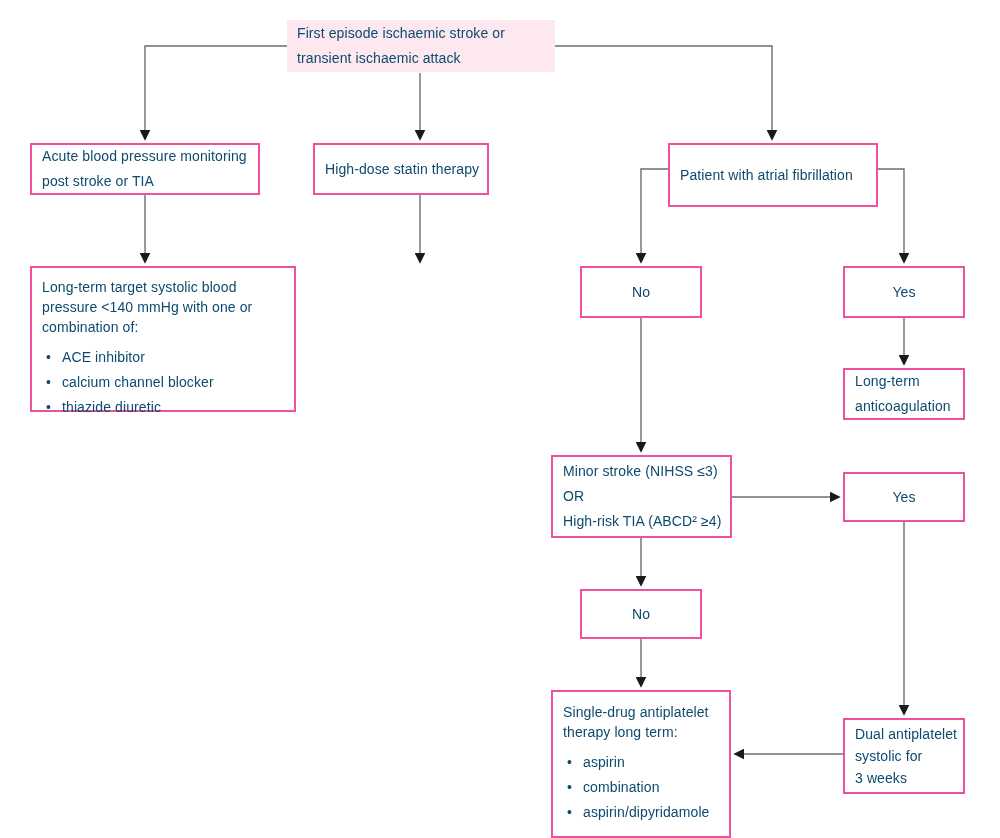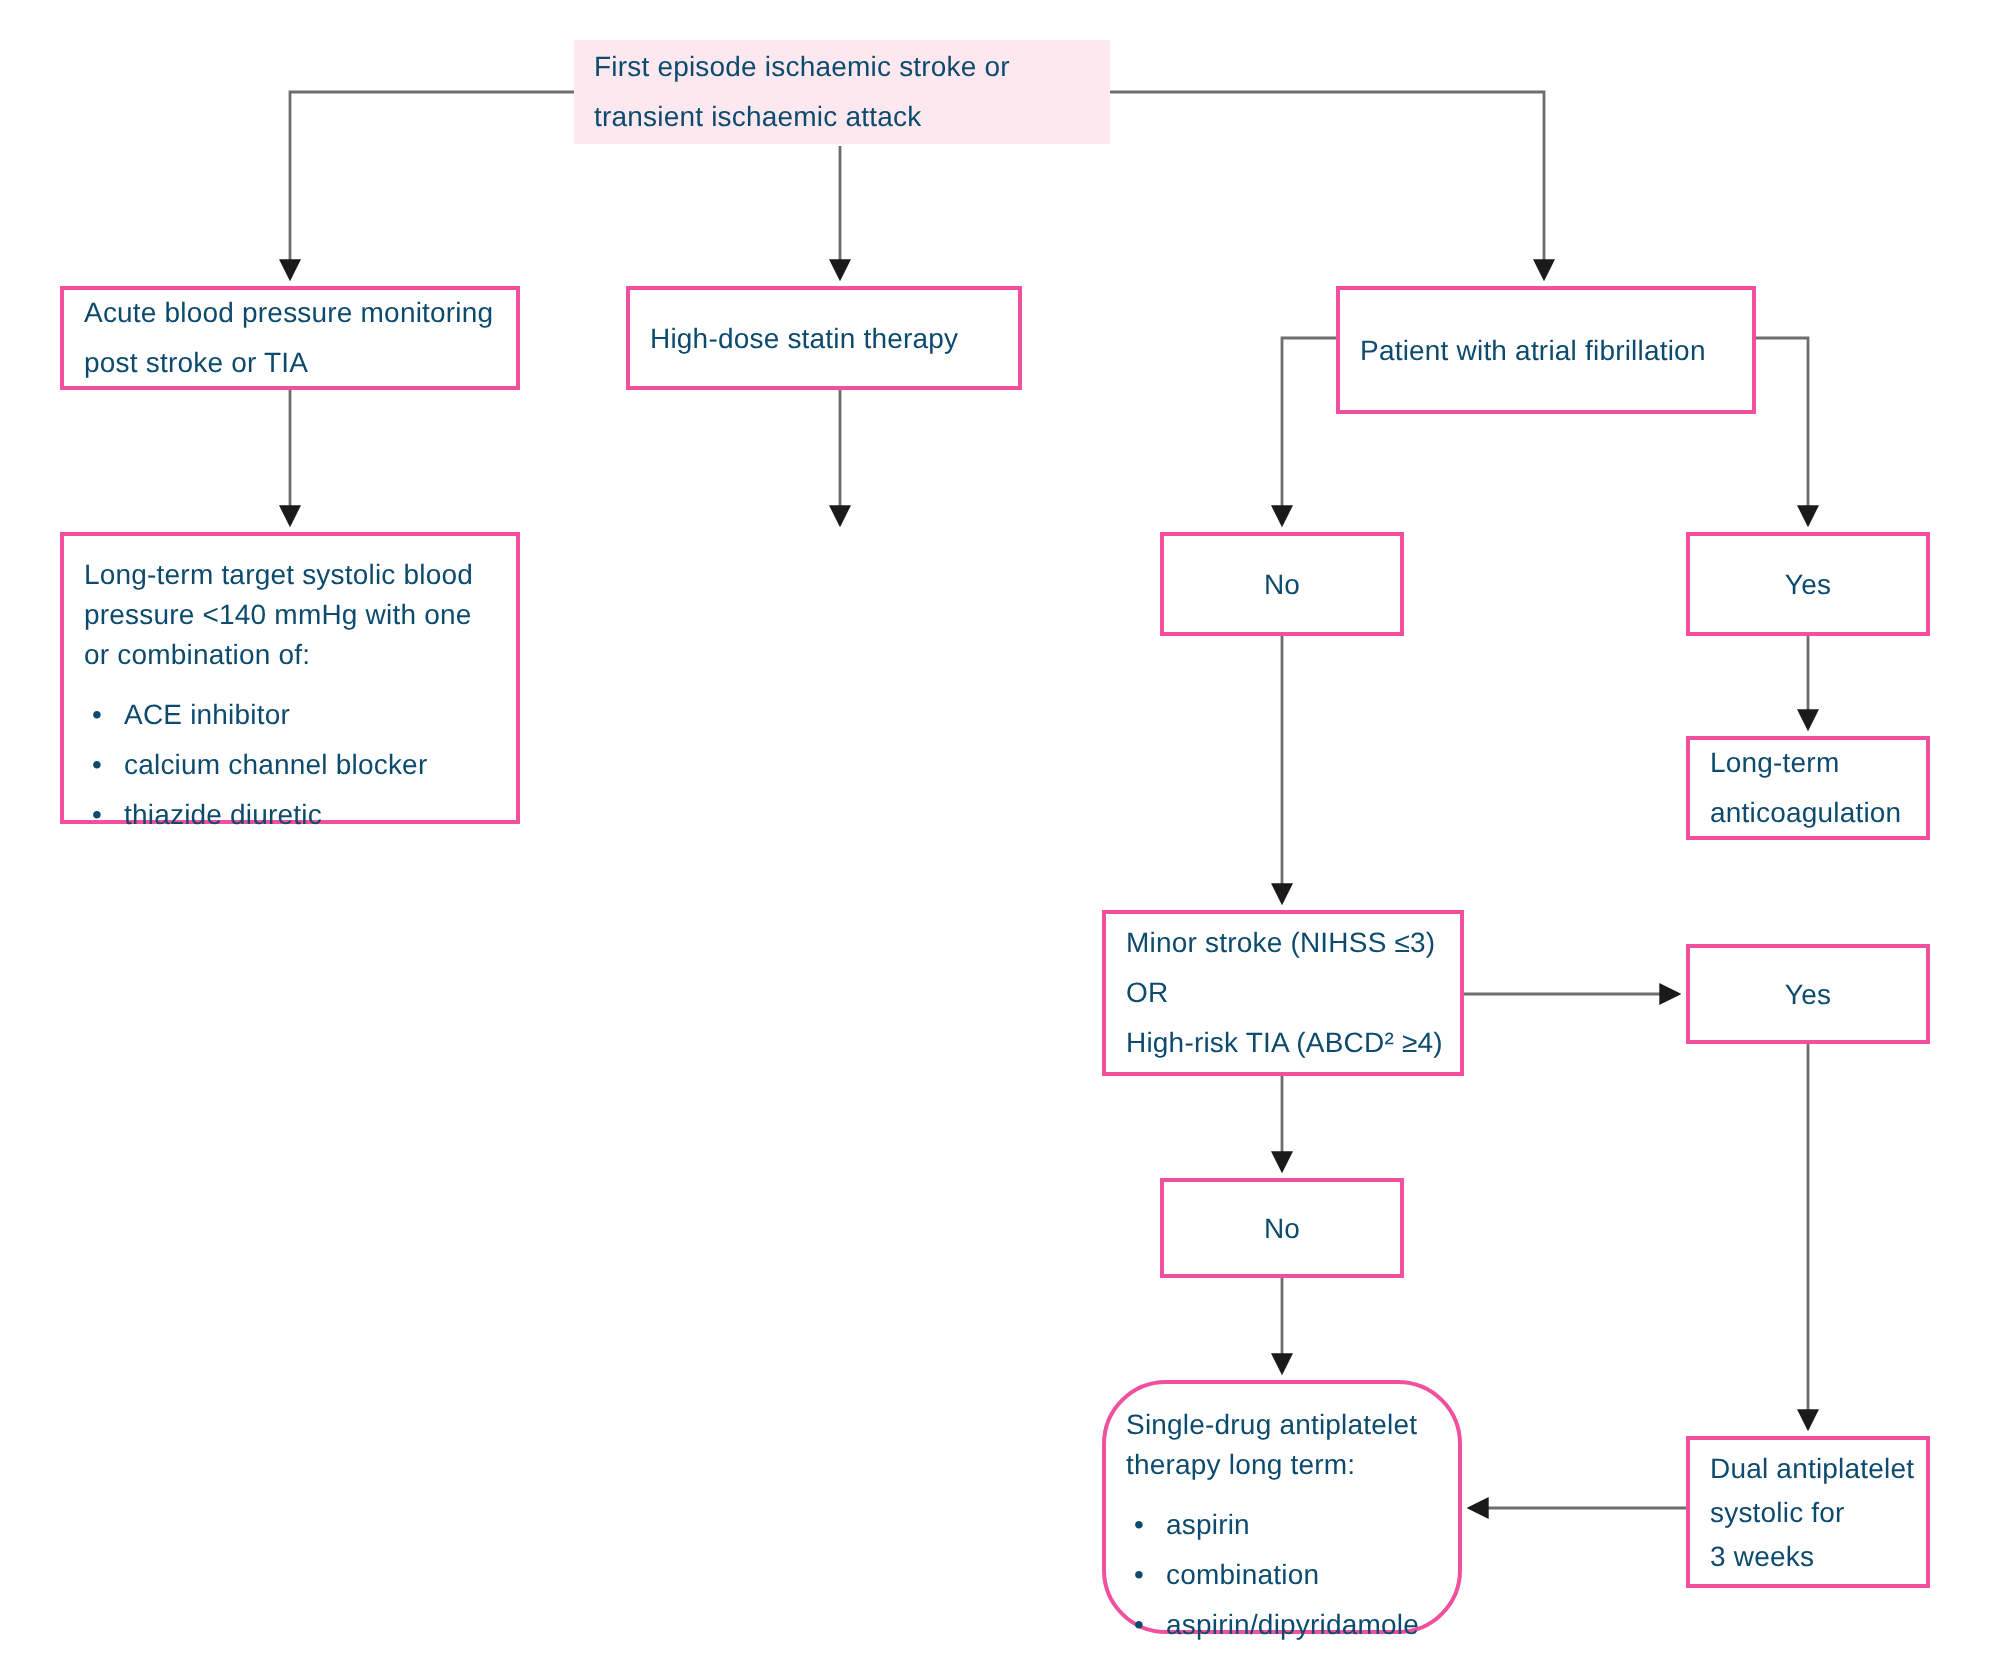--- a/index.html
+++ b/index.html
@@ -64,29 +64,29 @@
   </svg>
 
   <div class="node start" style="left:287px;top:20px;width:268px;height:52px;">
     <span>First episode ischaemic stroke or transient ischaemic attack</span>
   </div>
 
   <div class="node" style="left:30px;top:143px;width:230px;height:52px;">
     <span>Acute blood pressure monitoring post stroke or TIA</span>
   </div>
 
-  <div class="node" style="left:313px;top:143px;width:198px;height:52px;">
+  <div class="node" style="left:313px;top:143px;width:176px;height:52px;">
     <span class="nw">High-dose statin therapy</span>
   </div>
 
   <div class="node" style="left:668px;top:143px;width:210px;height:64px;">
     <span class="nw">Patient with atrial fibrillation</span>
   </div>
 
-  <div class="node listy" style="left:30px;top:266px;width:230px;height:146px;padding-top:9px;">
+  <div class="node listy" style="left:30px;top:266px;width:266px;height:146px;padding-top:9px;">
     <span>Long-term target systolic blood pressure &lt;140 mmHg with one or combination of:</span>
     <ul class="bullets">
       <li>ACE inhibitor</li>
       <li>calcium channel blocker</li>
       <li>thiazide diuretic</li>
     </ul>
   </div>
 
 
   <div class="node center" style="left:580px;top:266px;width:122px;height:52px;">
@@ -108,21 +108,21 @@
   </div>
 
   <div class="node center" style="left:843px;top:472px;width:122px;height:50px;">
     <span>Yes</span>
   </div>
 
   <div class="node center" style="left:580px;top:589px;width:122px;height:50px;">
     <span>No</span>
   </div>
 
-  <div class="node listy" style="left:551px;top:690px;width:180px;height:127px;padding-top:10px;border-radius:32px;">
+  <div class="node listy" style="left:551px;top:690px;width:180px;height:148px;padding-top:10px;">
     <span>Single-drug antiplatelet therapy long term:</span>
     <ul class="bullets">
       <li>aspirin</li>
       <li>combination</li>
       <li>aspirin/dipyridamole</li>
     </ul>
   </div>
 
   <div class="node lines" style="left:843px;top:718px;width:122px;height:76px;line-height:22px;">
     <div>Dual antiplatelet</div>

